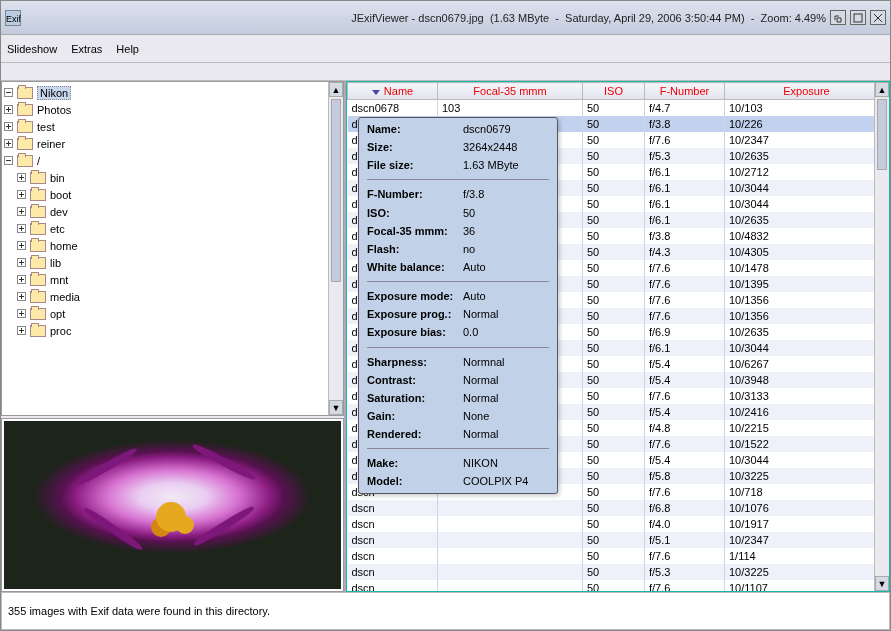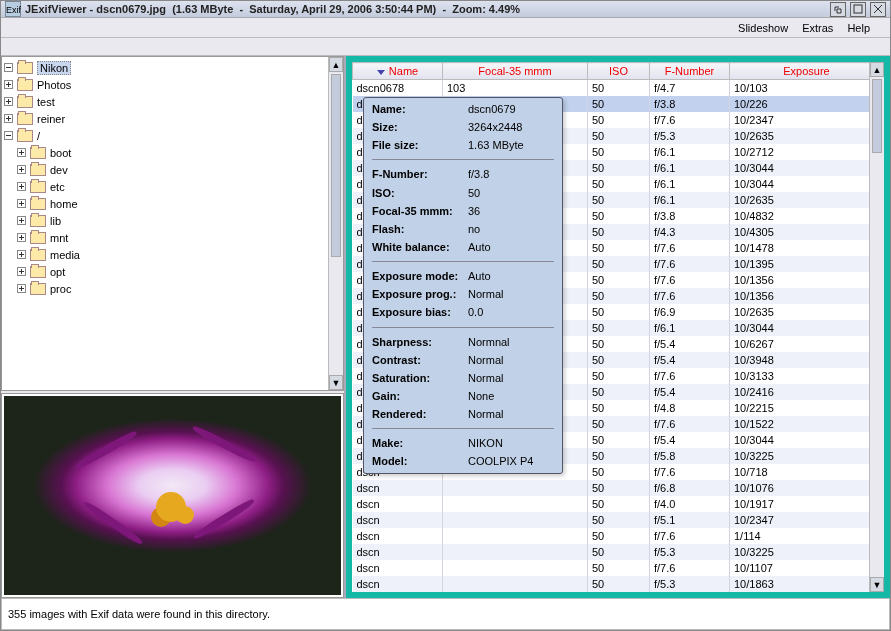--- a/index.html
+++ b/index.html
@@ -1,50 +1,50 @@
 <!DOCTYPE html>
 <html><head>
 <meta charset="utf-8">
 <style>
 * { box-sizing: border-box; margin: 0; padding: 0; font-family: Arial, sans-serif; font-size: 11px; }
 body { background: #e9e9ef; overflow: hidden; }
 .window { width: 891px; height: 631px; display: flex; flex-direction: column; border: 1px solid #888; background: #e9e9ef; }
-.titlebar { background: linear-gradient(#dde2ee, #c3cbdd); display:flex; align-items:center; height: 17px; padding: 0 4px; border-bottom: 1px solid #aaa; }
+.titlebar { background: linear-gradient(#dde2ee, #c3cbdd); display:flex; align-items:center; height: 34px; padding: 0 4px; border-bottom: 1px solid #aaa; }
 .titlebar .icon { width:16px; height:16px; background:#b9cde1; font-size:9px; text-align:center; line-height:16px; margin-right:4px; border:1px solid #789;}
-.titlebar .title { flex:1; font-weight:bold; color:#222; }
+.titlebar .title { flex:1; font-weight:normal; color:#222;text-align:right; }
 .titlebar .wbtn { width:16px; height:15px; margin-left:4px; border:1px solid #666; background:#d6dae3; display:flex; align-items:center; justify-content:center; font-size:10px; cursor:pointer;}
-.menubar { display:flex; align-items:center; height:20px; padding: 0 6px; background:#e9e9ef; border-bottom:1px solid #bbb;justify-content:flex-end; }
+.menubar { display:flex; align-items:center; height:28px; padding: 0 6px; background:#e9e9ef; border-bottom:1px solid #bbb; }
 .menubar .menu { margin-right:14px; cursor:pointer; }
 .toolstrip { height:18px; border-bottom:1px solid #bbb; background:#e9e9ef; }
 .content { flex:1; display:flex; overflow:hidden; }
 .left { width:345px; display:flex; flex-direction:column; border-right:2px solid #aab; }
 .tree-wrap { flex: 0 0 335px; background:#fff; border:1px solid #999; margin:0; position:relative; overflow:hidden; }
 .tree { padding:2px; overflow:auto; height:100%; }
 .tree-row { display:flex; align-items:center; height:17px; cursor:pointer; }
 .tree-row .handle { width:9px; height:9px; border:1px solid #888; display:flex; align-items:center; justify-content:center; font-size:9px; line-height:7px; margin:0 4px 0 0;}
 .tree-row .spacer { width:13px; display:inline-block;}
 .tree-row .folder { width:16px; height:12px; background:#fde9a8; border:1px solid #a88; margin-right:4px; position:relative;}
 .tree-row .folder::before{content:"";position:absolute;top:-3px;left:0;width:6px;height:3px;background:#fde9a8;border:1px solid #a88;border-bottom:none;}
 .tree-row.selected .name { background:#c8d6ee; border:1px dotted #888; padding:0 2px;}
 .vscroll { position:absolute; right:0; top:0; bottom:0; width:15px; background:#e9e9ef; border-left:1px solid #bbb;}
 .vscroll .arrow{height:15px;border:1px solid #aaa;background:#d6dae3;display:flex;align-items:center;justify-content:center;font-size:9px;}
 .vscroll .thumb{background:#c3cbdd;border:1px solid #aaa;margin:2px;}
 .preview { flex:1; background:#fff; border:1px solid #999; margin-top:2px; padding:2px; display:flex; align-items:center; justify-content:center; }
 .preview-img { width: 100%; height: 100%; position:relative; background: radial-gradient(ellipse 55% 45% at 50% 45%, #f2e9f6 0%, #eacdf2 18%, #d875d2 35%, #8e1e84 52%, #571150 60%, #1d241a 75%); overflow:hidden;}
 .preview-img::before{content:"";position:absolute;left:45%;top:48%;width:30px;height:30px;background:#e6a81f;border-radius:50%;box-shadow: -10px 10px 0 -5px #d48612, 14px 8px 0 -6px #e6a81f;}
 .stripe{position:absolute;background:#7e177a;border-radius:40%;}
-.right { flex:1; background:#fff; border:6px solid #14b8a6; margin-left:0; position:relative; overflow:hidden;}
+.right { flex:1; background:#fff; border:1px solid #14b8a6; margin-left:0; position:relative; overflow:hidden;}
 .table-wrap { overflow:auto; height:100%; width:100%; }
 table { border-collapse:collapse; width:100%; }
 th { background:linear-gradient(#f5f5fa,#e3e3ef); border:1px solid #bbb; color:#e00; font-weight:normal; padding:2px 4px; text-align:center; position:sticky; top:0;}
 th .sort-ind{display:inline-block; width:0;height:0;border-left:4px solid transparent;border-right:4px solid transparent;border-top:5px solid #44a;margin-right:4px;vertical-align:middle;}
 td { border-right:1px solid #d4d4e0; padding:1px 4px; white-space:nowrap; height:16px;}
 tr:nth-child(even) td { background:#eef1fa; }
 tr.selected td { background:#c1d1ee; }
-.statusbar { height:32px; background:#fff; border:1px solid #bbb; padding:2px 6px; display:flex; align-items:center;}
+.statusbar { height:38px; background:#fff; border:1px solid #bbb; padding:2px 6px; display:flex; align-items:center;}
 .tooltip { position:absolute; left: 11px; top: 35px; width: 200px; background:#c1d1e7; border:1px solid #556; border-radius:3px; padding:2px 8px; z-index:50; box-shadow:2px 2px 4px rgba(0,0,0,0.2); line-height:1.65;}
 .tooltip hr { border:none; border-top:1px solid #889; margin:5px 0;}
 .tooltip .row { display:flex; }
 .tooltip .lbl { font-weight:bold; width:96px; }
 </style>
 </head>
 <body>
 
 <div class="window">
   <div class="titlebar">
@@ -131,20 +131,31 @@
             </div>
             <div class="tree-row">
               <span class="spacer"></span>
               <span class="handle">
                 <svg width="7" height="7">
                   <line x1="1" y1="3.5" x2="6" y2="3.5" stroke="#333"></line>
                   <line x1="3.5" y1="1" x2="3.5" y2="6" stroke="#333"></line>
                 </svg>
               </span>
               <span class="folder"></span>
+              <span class="name">bin</span>
+            </div>
+            <div class="tree-row">
+              <span class="spacer"></span>
+              <span class="handle">
+                <svg width="7" height="7">
+                  <line x1="1" y1="3.5" x2="6" y2="3.5" stroke="#333"></line>
+                  <line x1="3.5" y1="1" x2="3.5" y2="6" stroke="#333"></line>
+                </svg>
+              </span>
+              <span class="folder"></span>
               <span class="name">boot</span>
             </div>
             <div class="tree-row">
               <span class="spacer"></span>
               <span class="handle">
                 <svg width="7" height="7">
                   <line x1="1" y1="3.5" x2="6" y2="3.5" stroke="#333"></line>
                   <line x1="3.5" y1="1" x2="3.5" y2="6" stroke="#333"></line>
                 </svg>
               </span>

